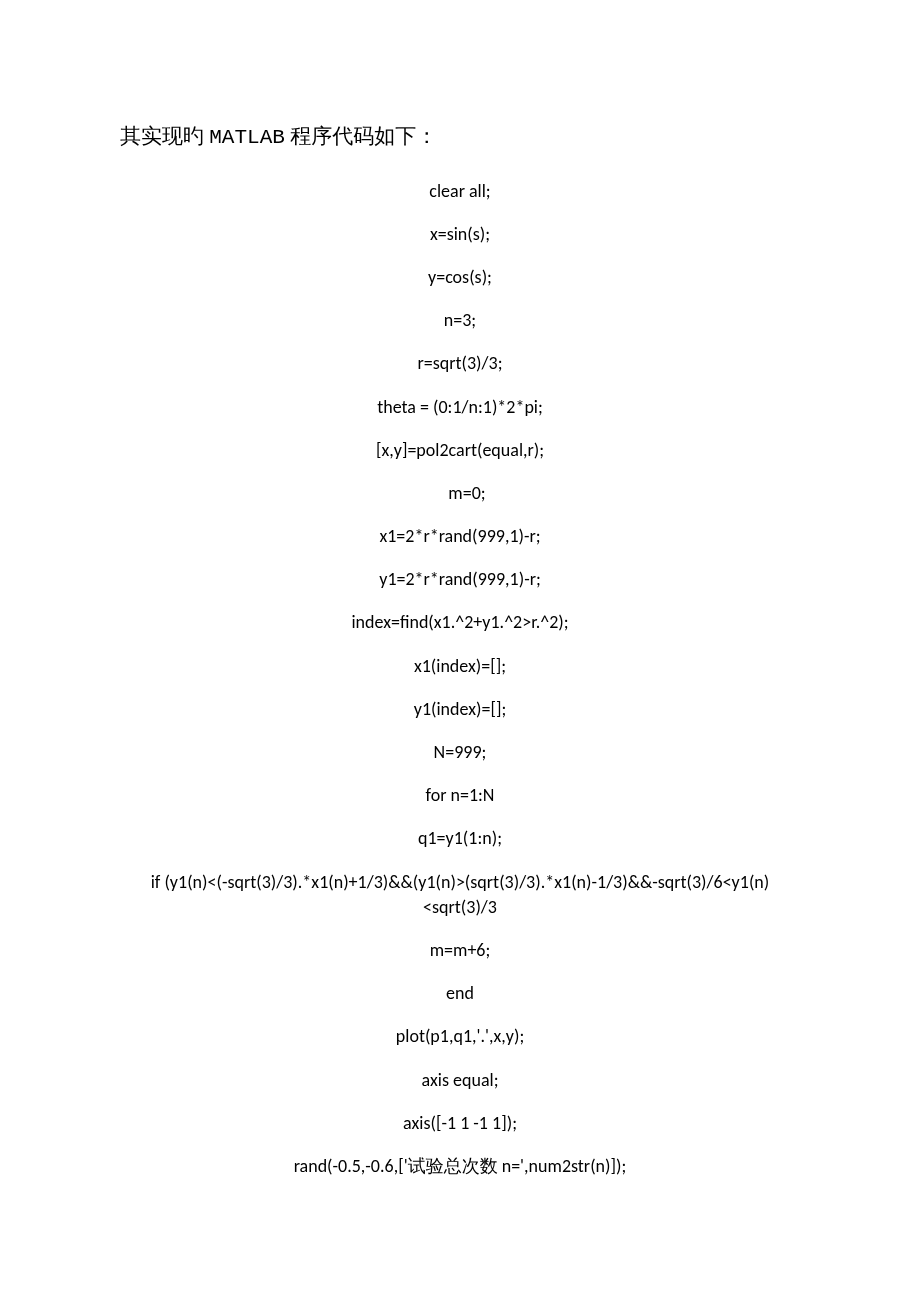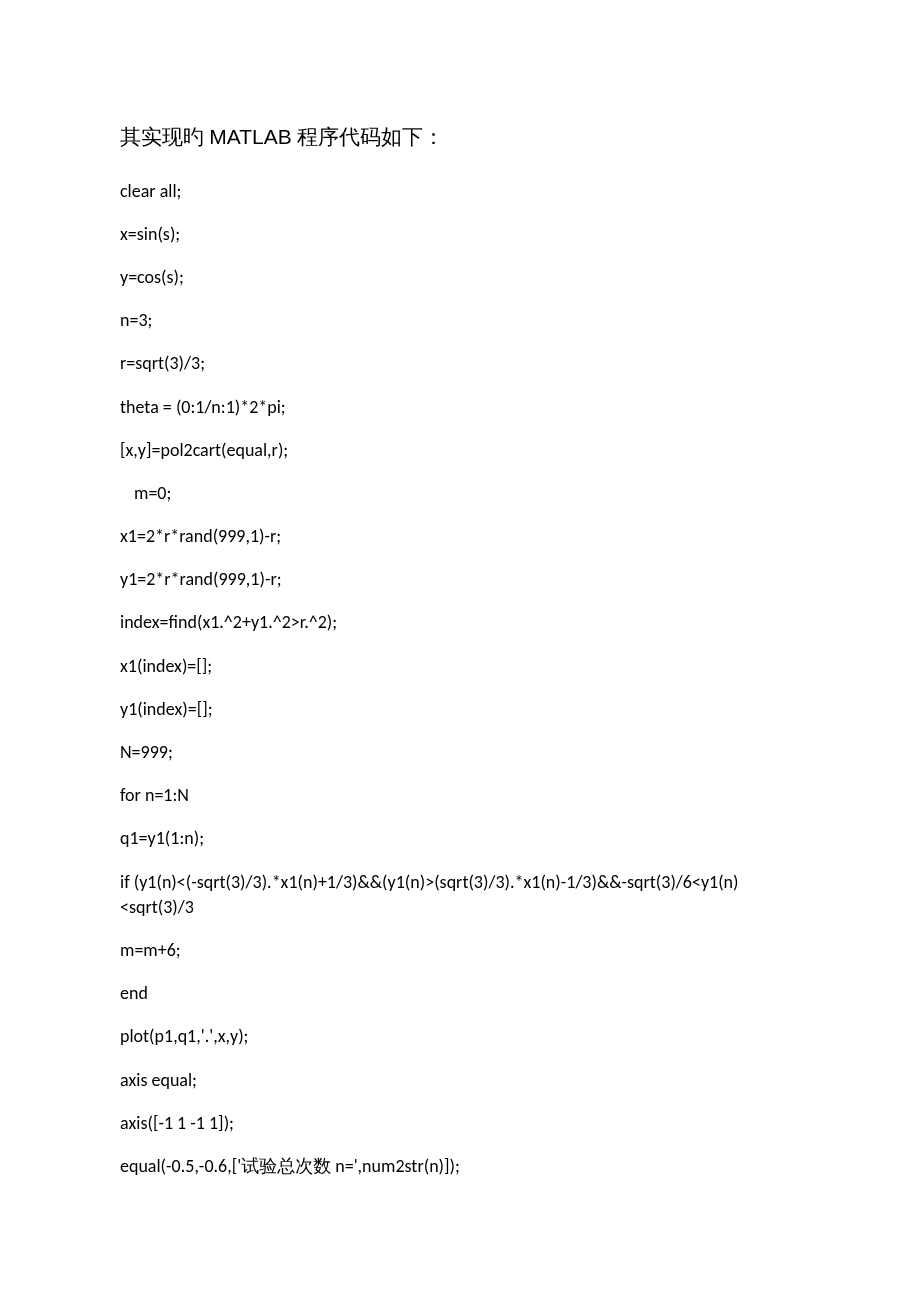--- a/index.html
+++ b/index.html
@@ -13,31 +13,32 @@
     padding: 120px 120px 60px 120px;
   }
   .heading {
     font-family: "SimSun", "宋体", serif;
     font-size: 21px;
     color: #000000;
     margin-bottom: 24px;
     line-height: 1.6;
   }
   .heading .latin {
-    font-family: Liberation Sans, sans-serif;
+    font-family: Liberation Mono, monospace;
     text-align: center;
   }
   .code-line {
     font-family: Calibri, "Segoe UI", Arial, sans-serif;
     font-size: 18px;
     color: #000000;
     line-height: 1.4;
     margin-bottom: 18px;
     word-wrap: break-word;
     overflow-wrap: break-word;
+    text-align: center;
   }
   .indent {
     padding-left: 14px;
   }
 </style>
 </head>
 <body>
 
 <div class="page">
 
@@ -60,15 +61,15 @@
   <div class="code-line">y1(index)=[];</div>
   <div class="code-line">N=999;</div>
   <div class="code-line">for n=1:N</div>
   <div class="code-line">q1=y1(1:n);</div>
   <div class="code-line">if (y1(n)&lt;(-sqrt(3)/3).*x1(n)+1/3)&amp;&amp;(y1(n)&gt;(sqrt(3)/3).*x1(n)-1/3)&amp;&amp;-sqrt(3)/6&lt;y1(n)&lt;sqrt(3)/3</div>
   <div class="code-line">m=m+6;</div>
   <div class="code-line">end</div>
   <div class="code-line">plot(p1,q1,'.',x,y);</div>
   <div class="code-line">axis equal;</div>
   <div class="code-line">axis([-1 1 -1 1]);</div>
-  <div class="code-line">equal(-0.5,-0.6,['试验总次数 n=',num2str(n)]);</div>
+  <div class="code-line">rand(-0.5,-0.6,['试验总次数 n=',num2str(n)]);</div>
 
 </div>
 
 </body></html>

